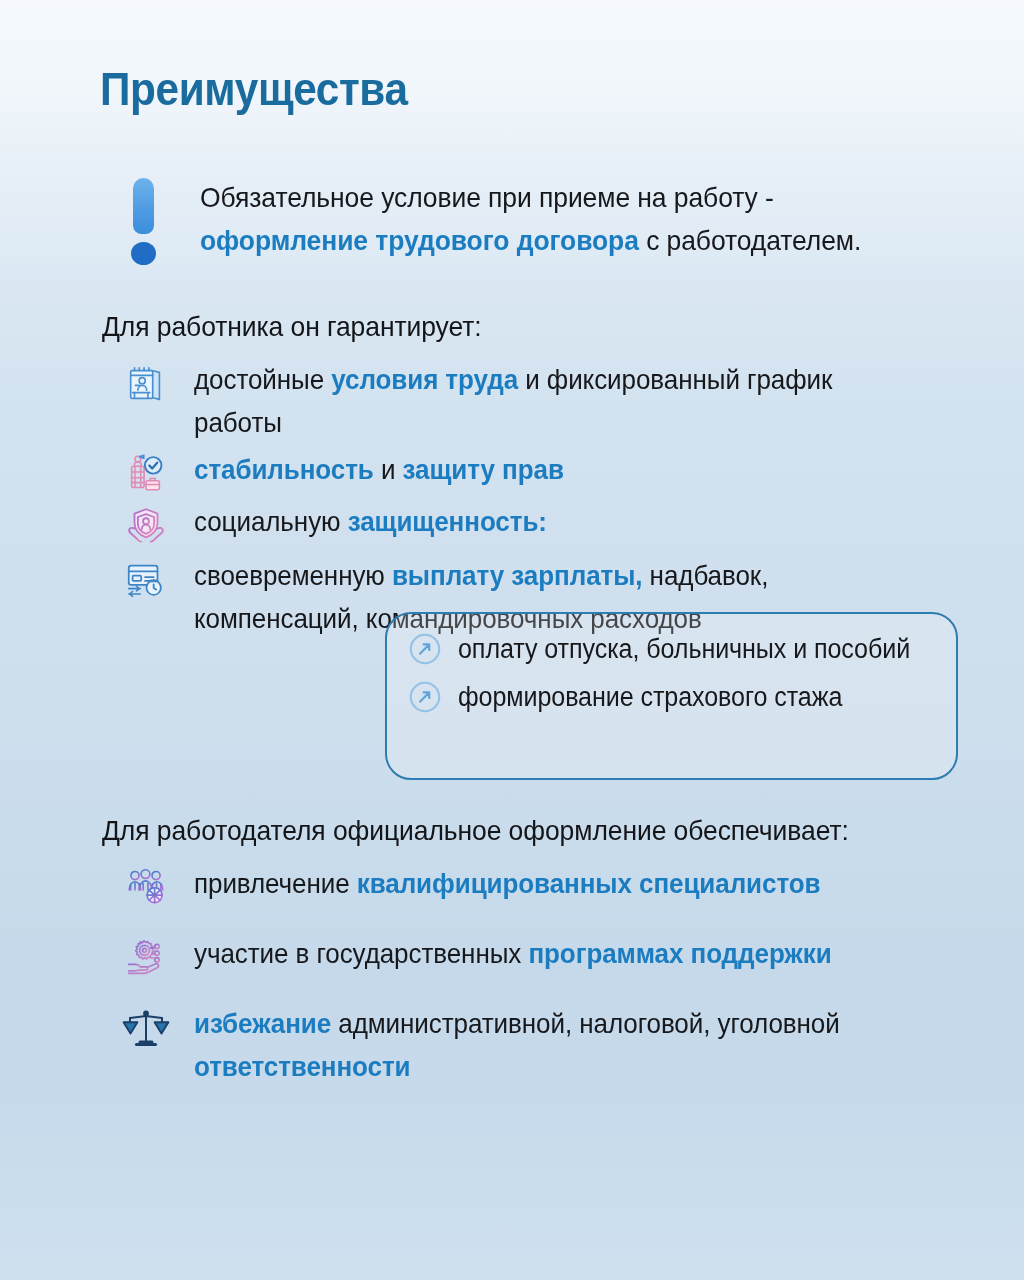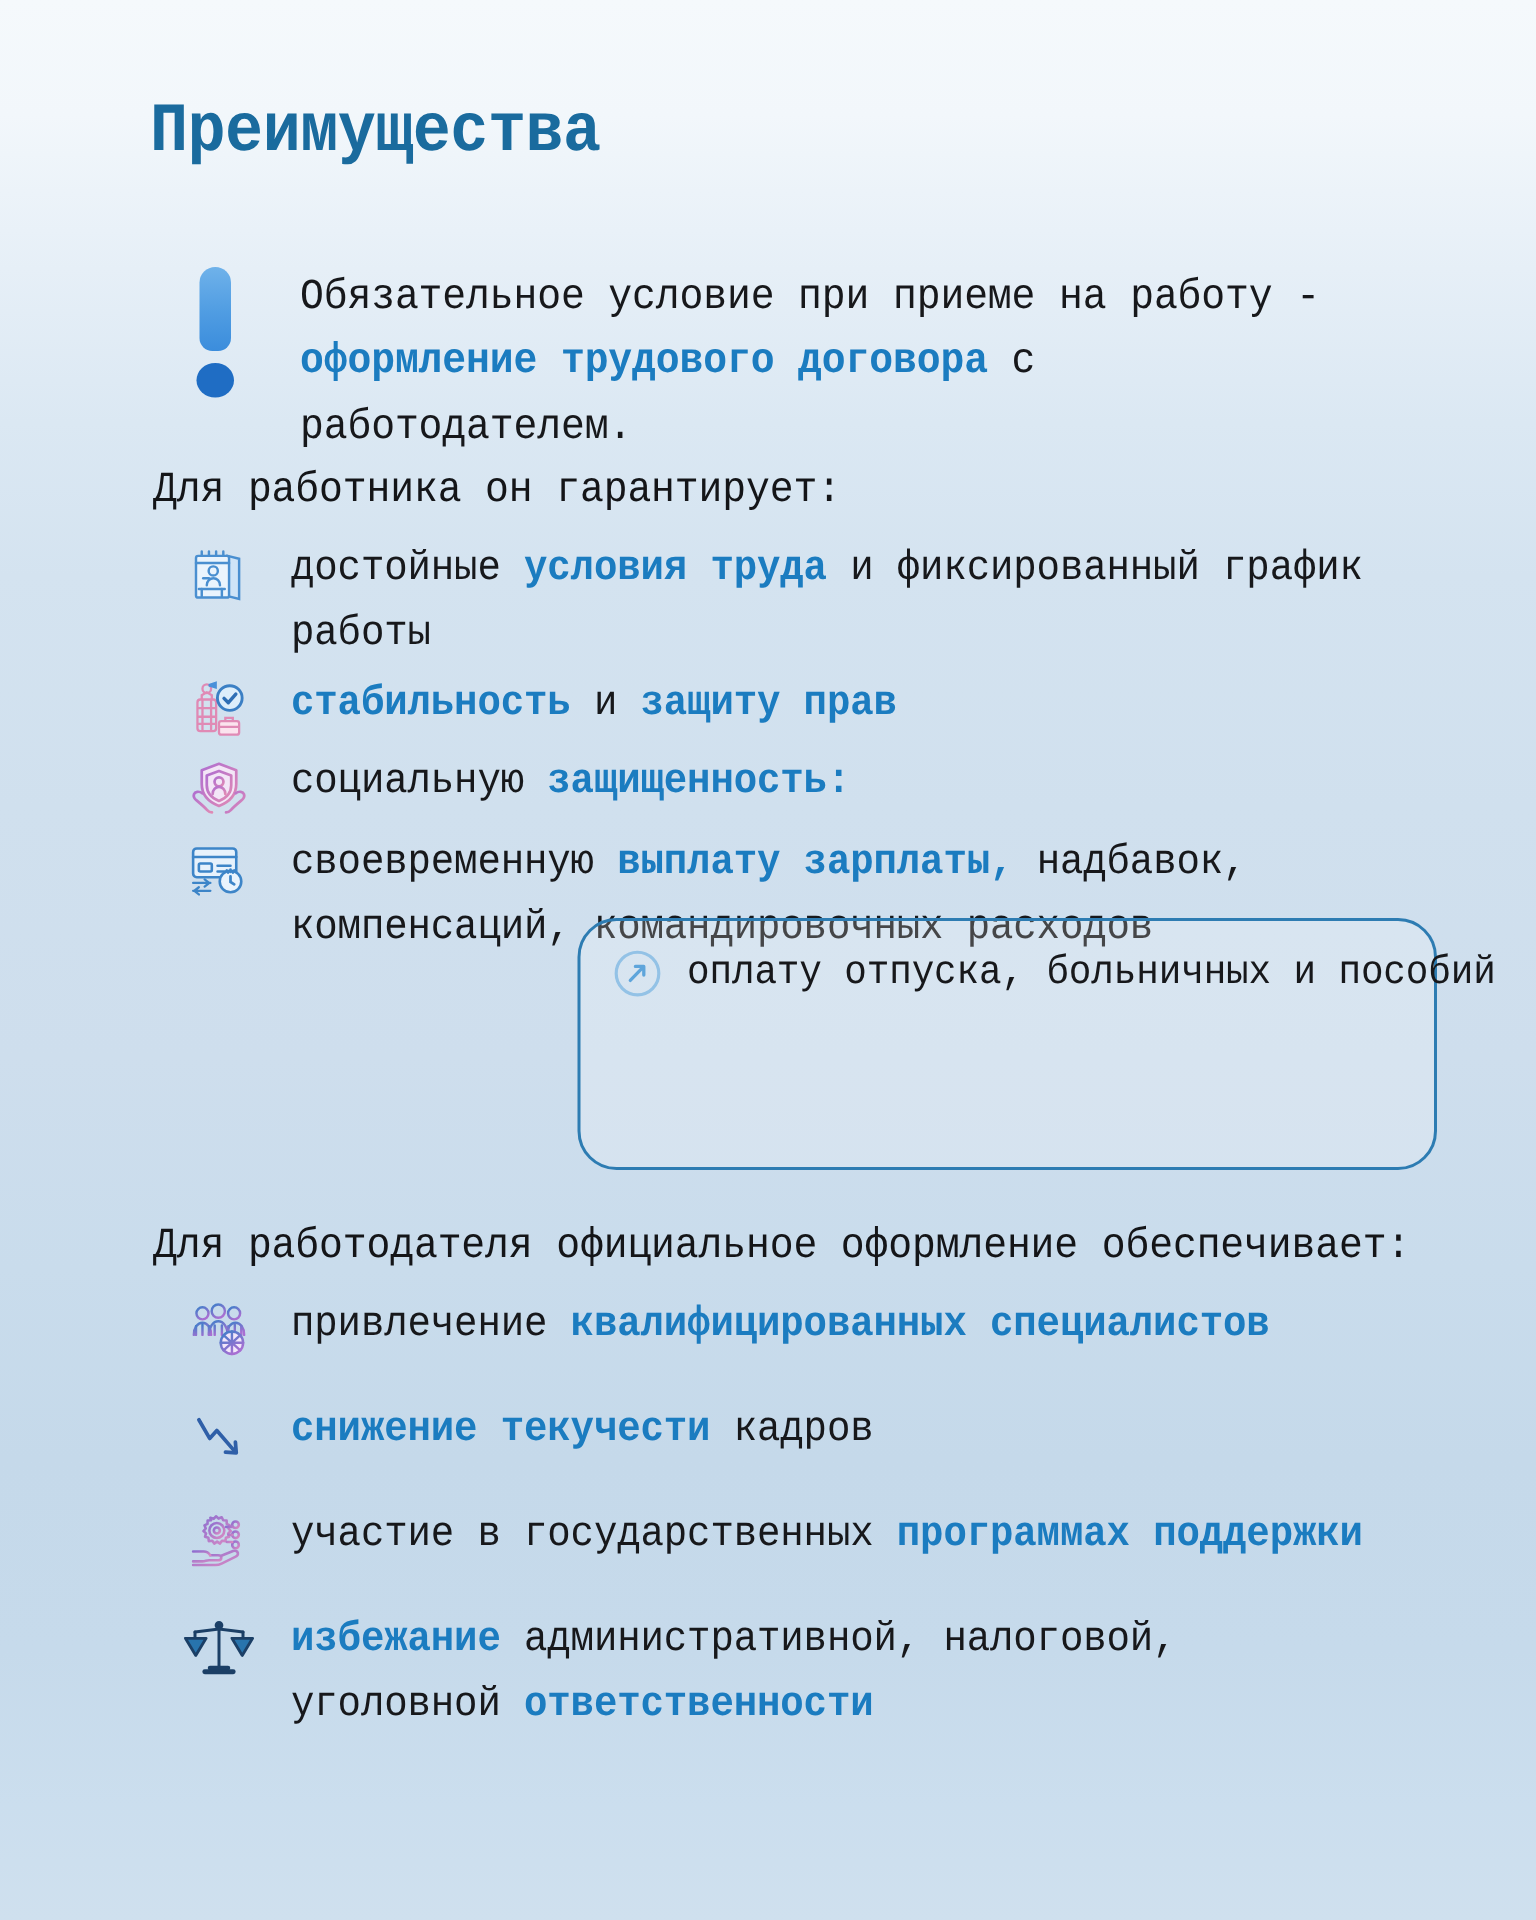--- a/index.html
+++ b/index.html
@@ -25,21 +25,20 @@
         #cbdeee 94%,
         #cfe0ee 100%);
     -webkit-font-smoothing: antialiased;
   }
 
   .page {
     position: relative;
     width: 1024px;
     height: 1280px;
     box-sizing: border-box;
-    font-family: Liberation Mono, monospace;
   }
 
   
   .title {
     position: absolute;
     left: 100px;
     top: 62px;
     font-size: 46px;
     font-weight: bold;
     color: #1a6b9e;
@@ -306,20 +305,29 @@
     <div class="c-row">
       <div class="c-ic">
         <svg width="34" height="34" viewBox="0 0 34 34">
           <circle cx="17" cy="17" r="14.2" fill="none" stroke="#93c2e6" stroke-width="2.1"></circle>
           <path d="M12.2 21.6 L20.6 12.9 M15.6 12.3 h5.6 v5.7" fill="none" stroke="#5ea5db" stroke-width="2.2" stroke-linecap="round" stroke-linejoin="round"></path>
         </svg>
       </div>
       <div class="c-tx">оплату отпуска, больничных и пособий</div>
     </div>
 
+    <div class="c-row">
+      <div class="c-ic">
+        <svg width="34" height="34" viewBox="0 0 34 34">
+          <circle cx="17" cy="17" r="14.2" fill="none" stroke="#93c2e6" stroke-width="2.1"></circle>
+          <path d="M12.2 21.6 L20.6 12.9 M15.6 12.3 h5.6 v5.7" fill="none" stroke="#5ea5db" stroke-width="2.2" stroke-linecap="round" stroke-linejoin="round"></path>
+        </svg>
+      </div>
+      <div class="c-tx">формирование страхового стажа</div>
+    </div>
 
 
   </div>
 
   <div class="section-head" id="head-employer">Для работодателя официальное оформление обеспечивает:</div>
 
   <div class="rows" id="rows-employer">
 
     <div class="row">
       <div class="ic">
@@ -343,33 +351,20 @@
             <circle cx="33" cy="31.5" r="7.8" fill="#f2e6fa"></circle>
             <path d="M25.2 31.5h15.6M33 23.7v15.6M27.2 26.2l11.6 10.6M38.8 26.2L27.2 36.8"></path>
           </g>
         </svg>
       </div>
       <div class="tx">
         <span>привлечение </span><span class="hl">квалифицированных специалистов</span>
       </div>
     </div>
 
-    <div class="row">
-      <div class="ic">
-        <svg width="46" height="46" viewBox="0 0 48 48">
-          <g fill="none" stroke="#2f5fa8" stroke-width="2.6" stroke-linecap="round" stroke-linejoin="round">
-            <path d="M10 12 L17.5 25 L22.5 19.5 L35 34"></path>
-            <path d="M28.5 34.5 L36 35 L35.4 27.5" fill="none"></path>
-          </g>
-        </svg>
-      </div>
-      <div class="tx">
-        <span class="hl">снижение текучести</span><span> кадров</span>
-      </div>
-    </div>
 
     <div class="row">
       <div class="ic">
         <svg width="46" height="46" viewBox="0 0 48 48">
           <defs>
             <linearGradient id="hgg" x1="0" y1="0" x2="1" y2="1">
               <stop offset="0%" stop-color="#8e6fd0"></stop>
               <stop offset="100%" stop-color="#d88ac4"></stop>
             </linearGradient>
           </defs>

